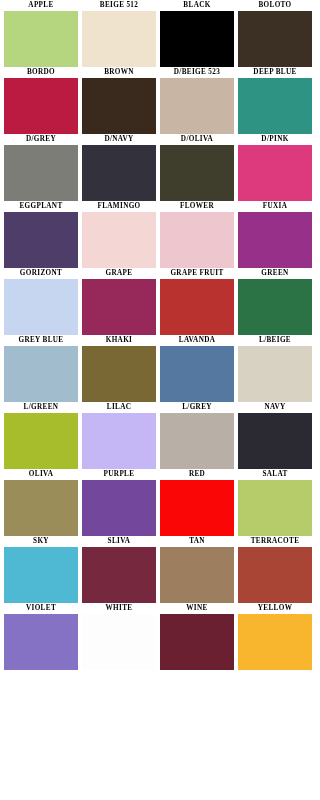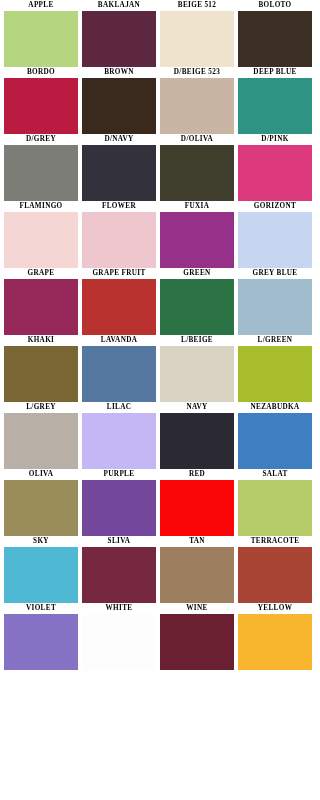--- a/index.html
+++ b/index.html
@@ -54,28 +54,28 @@
 </style>
 </head>
 <body>
 
 <div id="palette-grid">
     <div class="swatch-cell">
       <div class="swatch-label">APPLE</div>
       <div class="swatch-chip" style="background: rgb(181, 213, 126);"></div>
     </div>
     <div class="swatch-cell">
-      <div class="swatch-label">BAKLAJAN</div>
-      <div class="swatch-chip" style="background: rgb(94, 39, 64);"></div>
-    </div>
-    <div class="swatch-cell">
       <div class="swatch-label">BEIGE 512</div>
       <div class="swatch-chip" style="background: rgb(240, 227, 205);"></div>
     </div>
     <div class="swatch-cell">
+      <div class="swatch-label">BLACK</div>
+      <div class="swatch-chip" style="background: rgb(0, 0, 0);"></div>
+    </div>
+    <div class="swatch-cell">
       <div class="swatch-label">BOLOTO</div>
       <div class="swatch-chip" style="background: rgb(60, 47, 35);"></div>
     </div>
     <div class="swatch-cell">
       <div class="swatch-label">BORDO</div>
       <div class="swatch-chip" style="background: rgb(187, 27, 64);"></div>
     </div>
     <div class="swatch-cell">
       <div class="swatch-label">BROWN</div>
       <div class="swatch-chip" style="background: rgb(58, 42, 29);"></div>
@@ -98,20 +98,24 @@
     </div>
     <div class="swatch-cell">
       <div class="swatch-label">D/OLIVA</div>
       <div class="swatch-chip" style="background: rgb(63, 62, 45);"></div>
     </div>
     <div class="swatch-cell">
       <div class="swatch-label">D/PINK</div>
       <div class="swatch-chip" style="background: rgb(220, 58, 125);"></div>
     </div>
     <div class="swatch-cell">
+      <div class="swatch-label">EGGPLANT</div>
+      <div class="swatch-chip" style="background: rgb(77, 61, 104);"></div>
+    </div>
+    <div class="swatch-cell">
       <div class="swatch-label">FLAMINGO</div>
       <div class="swatch-chip" style="background: rgb(244, 215, 212);"></div>
     </div>
     <div class="swatch-cell">
       <div class="swatch-label">FLOWER</div>
       <div class="swatch-chip" style="background: rgb(238, 198, 206);"></div>
     </div>
     <div class="swatch-cell">
       <div class="swatch-label">FUXIA</div>
       <div class="swatch-chip" style="background: rgb(150, 48, 137);"></div>
@@ -146,34 +150,30 @@
     </div>
     <div class="swatch-cell">
       <div class="swatch-label">L/BEIGE</div>
       <div class="swatch-chip" style="background: rgb(216, 210, 195);"></div>
     </div>
     <div class="swatch-cell">
       <div class="swatch-label">L/GREEN</div>
       <div class="swatch-chip" style="background: rgb(168, 189, 43);"></div>
     </div>
     <div class="swatch-cell">
+      <div class="swatch-label">LILAC</div>
+      <div class="swatch-chip" style="background: rgb(197, 182, 245);"></div>
+    </div>
+    <div class="swatch-cell">
       <div class="swatch-label">L/GREY</div>
       <div class="swatch-chip" style="background: rgb(184, 176, 166);"></div>
     </div>
     <div class="swatch-cell">
-      <div class="swatch-label">LILAC</div>
-      <div class="swatch-chip" style="background: rgb(197, 182, 245);"></div>
-    </div>
-    <div class="swatch-cell">
       <div class="swatch-label">NAVY</div>
       <div class="swatch-chip" style="background: rgb(43, 42, 51);"></div>
-    </div>
-    <div class="swatch-cell">
-      <div class="swatch-label">NEZABUDKA</div>
-      <div class="swatch-chip" style="background: rgb(61, 127, 192);"></div>
     </div>
     <div class="swatch-cell">
       <div class="swatch-label">OLIVA</div>
       <div class="swatch-chip" style="background: rgb(155, 141, 90);"></div>
     </div>
     <div class="swatch-cell">
       <div class="swatch-label">PURPLE</div>
       <div class="swatch-chip" style="background: rgb(115, 71, 156);"></div>
     </div>
     <div class="swatch-cell">

